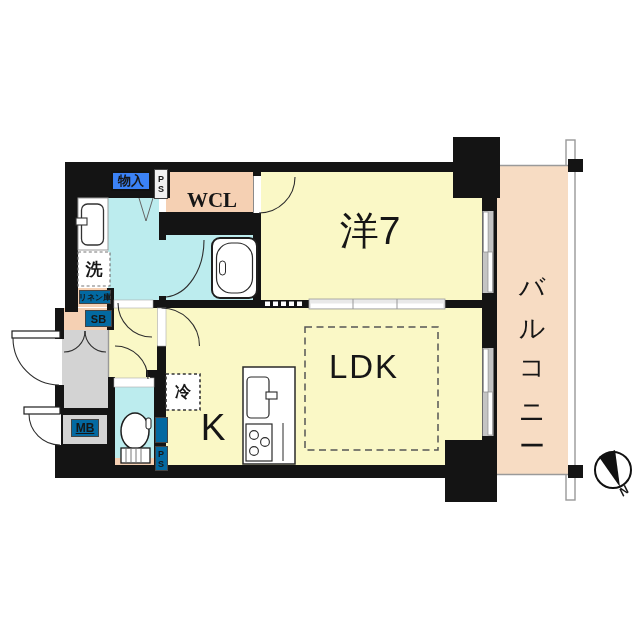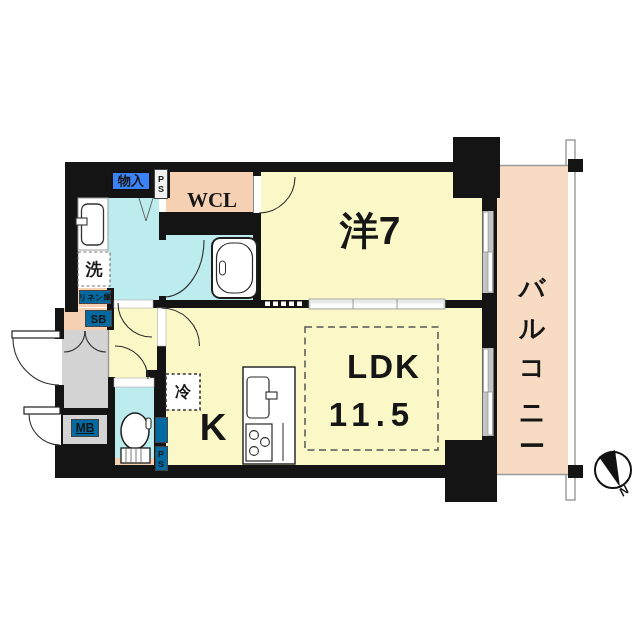--- a/index.html
+++ b/index.html
@@ -5,21 +5,21 @@
   html,body{margin:0;padding:0;background:#fff;}
   .plan{position:relative;width:640px;height:640px;background:#ffffff;overflow:hidden;
         font-family:"Liberation Sans","DejaVu Sans",sans-serif;color:#151515;}
   .plan svg{position:absolute;left:0;top:0;}
   .lbl{position:absolute;display:flex;align-items:center;justify-content:center;
        color:#161616;white-space:nowrap;}
   .bold{font-weight:bold;}
   .boxed{background:#3b82f6;border:2px solid #111;box-sizing:border-box;}
   .thinbox{background:#0369a1;border:1px solid #444;box-sizing:border-box;}
   .vert{writing-mode:vertical-rl;text-orientation:upright;}
-  .big{font-weight:700;}
+  .big{font-weight:400;}
 </style>
 </head>
 <body>
 
 <div class="plan">
 
 <svg width="640" height="640" viewBox="0 0 640 640">
 
   <g>
     <rect x="566" y="140" width="9" height="360" fill="#ffffff" stroke="#999" stroke-width="1.4"></rect>
@@ -166,22 +166,21 @@
   <g>
     <circle cx="613" cy="470" r="18" fill="#fff" stroke="#111" stroke-width="2"></circle>
     <path d="M 599 457 L 615 450 L 620 487 Z" fill="#111"></path>
   </g>
 </svg>
 
   <div class="lbl boxed bold" style="left:111px;top:171px;width:40px;height:20px;font-size:13px;">物入</div>
   <div class="lbl thinbox bold vert" style="left:154px;top:169px;width:14px;height:30px;font-size:9px;background:#f1f1f1;">PS</div>
   <div class="lbl bold" style="left:182px;top:188px;width:60px;height:24px;font-size:21px;font-family:Liberation Serif, serif;">WCL</div>
   <div class="lbl big" style="left:318px;top:207px;width:104px;height:48px;font-size:39px;">洋7</div>
-  <div class="lbl big" style="left:332px;top:349px;width:104px;height:36px;font-size:33px;letter-spacing:2px;text-align:center;">LDK</div>
-  <div class="lbl big" style="left:310px;top:397px;width:124px;height:36px;font-size:33px;letter-spacing:6px;">11.5</div>
+  <div class="lbl big" style="left:312px;top:349px;width:104px;height:36px;font-size:33px;letter-spacing:2px;text-align:center;">LDK</div>
   <div class="lbl big" style="left:194px;top:407px;width:38px;height:42px;font-size:37px;">K</div>
   <div class="lbl bold" style="left:166px;top:376px;width:34px;height:32px;font-size:16px;">冷</div>
   <div class="lbl bold" style="left:79px;top:254px;width:30px;height:30px;font-size:17px;">洗</div>
   <div class="lbl thinbox bold" style="left:79px;top:290px;width:32px;height:14px;font-size:8px;">リネン庫</div>
   <div class="lbl thinbox bold" style="left:85px;top:310px;width:27px;height:17px;font-size:11px;border-width:1.5px;">SB</div>
   <div class="lbl thinbox bold" style="left:71px;top:419px;width:28px;height:18px;font-size:12px;border-width:1.5px;text-decoration:underline;">MB</div>
   <div class="lbl thinbox" style="left:154.5px;top:417px;width:13px;height:26px;"></div>
   <div class="lbl thinbox bold vert" style="left:154.5px;top:446px;width:13px;height:25px;font-size:9px;">PS</div>
   <div class="lbl big vert" style="left:516px;top:236px;width:34px;height:232px;font-size:26px;letter-spacing:14px;">バルコニー</div>
   <div class="lbl bold" style="left:614px;top:483px;width:20px;height:16px;font-size:12px;font-style:italic;transform:rotate(-38deg);">N</div>

